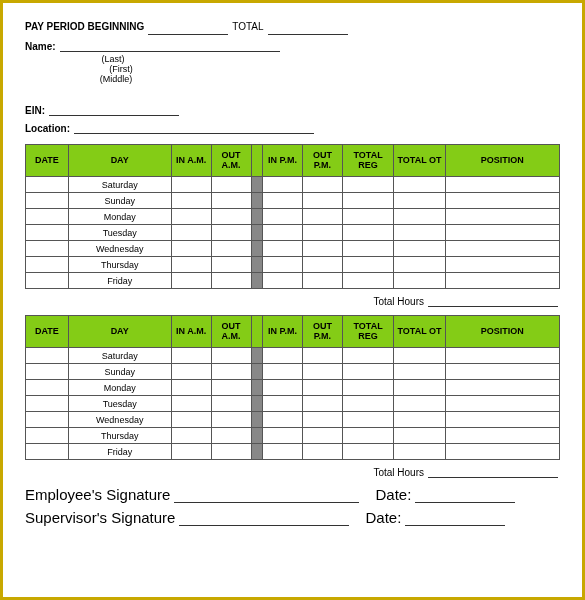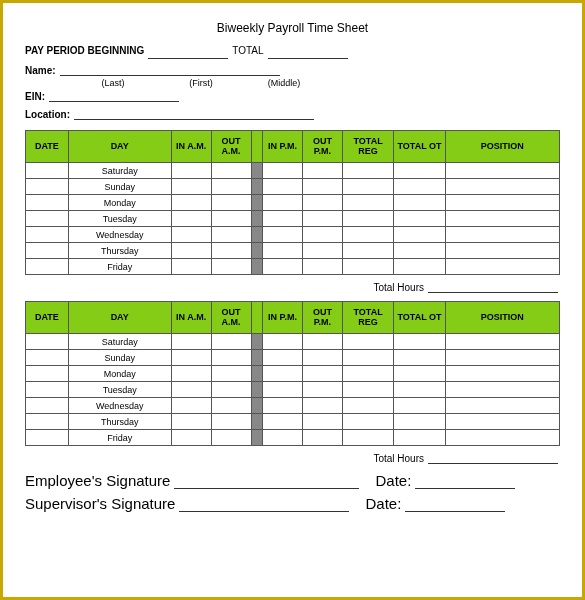--- a/index.html
+++ b/index.html
@@ -121,35 +121,34 @@
       width: 180px;
       margin-left: 4px;
       margin-right: 20px;
     }
   </style>
 </head>
 <body>
 
 <div class="page">
 
-  <div class="title">Biweekly Payroll Time Sheet</div>
 
   <div class="field-line">
     <span class="field-label">PAY PERIOD BEGINNING</span>
     <span class="underline" style="width:80px; flex:none; min-width:80px;"></span>
     <span>TOTAL</span>
     <span class="underline" style="width:80px; flex:none; min-width:80px;"></span>
   </div>
 
   <div class="name-row">
     <span class="field-label">Name:</span>
     <span class="underline" style="width:220px; flex:none; min-width:220px; margin-left:4px;"></span>
   </div>
 
-  <div style="display:flex; margin-left: 48px; margin-bottom:0;">
+  <div style="display:flex; margin-left: 48px; margin-bottom:18px;flex-direction:column;">
     <span style="width:80px; text-align:center; font-size:9px;">(Last)</span>
     <span style="width:80px; text-align:center; font-size:9px; margin-left:8px;">(First)</span>
     <span style="width:70px; text-align:center; font-size:9px; margin-left:8px;">(Middle)</span>
   </div>
 
   <div class="ein-row">
     <span class="field-label">EIN:</span>
     <span class="underline" style="width:130px; flex:none; min-width:130px;"></span>
   </div>
 

